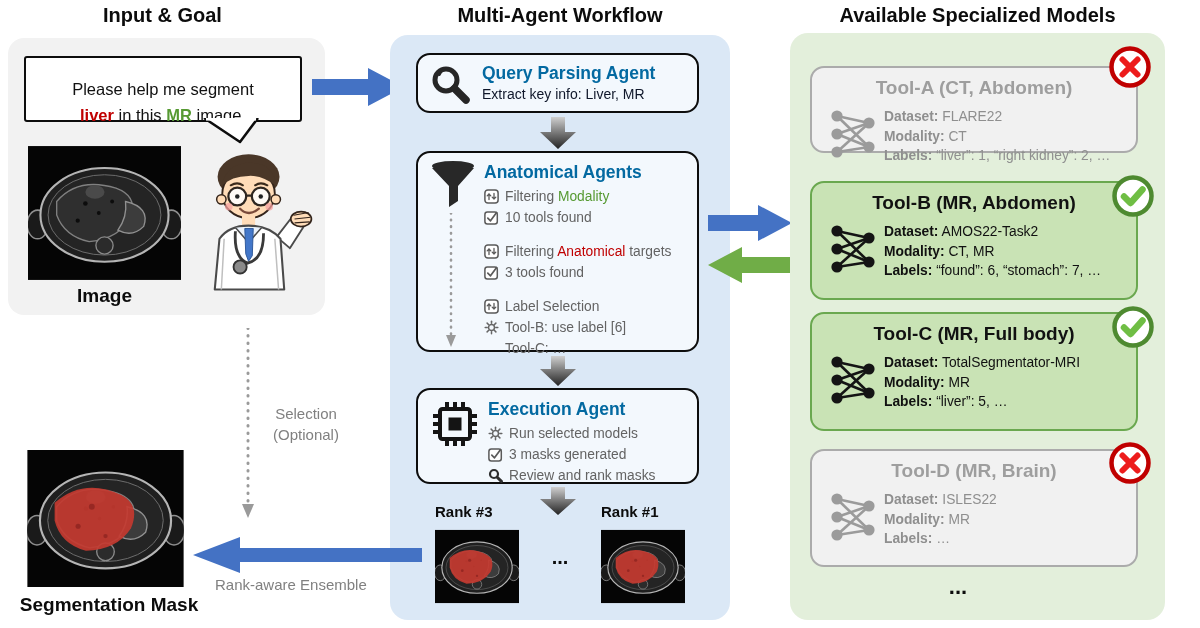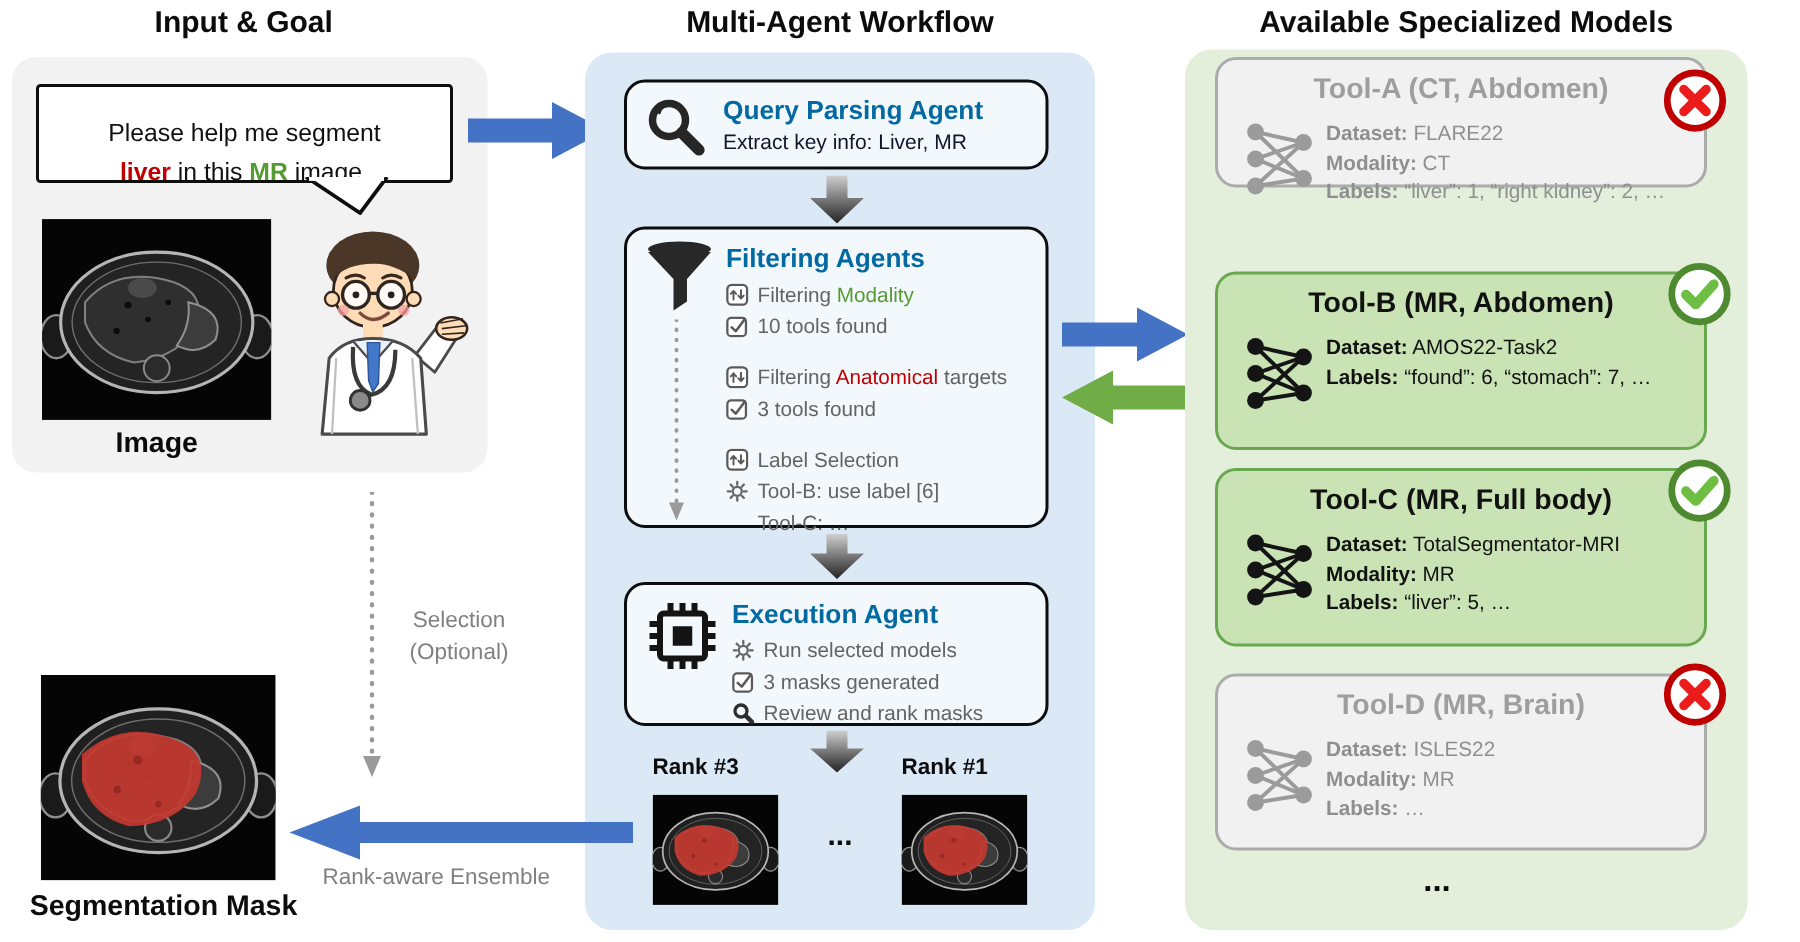--- a/index.html
+++ b/index.html
@@ -197,21 +197,21 @@
 
   <div class="box" style="top:151px;height:201px;">
     <svg class="abs" style="left:12px;top:7px;" width="46" height="48" viewBox="0 0 46 48">
       <ellipse cx="23" cy="6" rx="21" ry="5" fill="#282828"></ellipse>
       <polygon points="2,8 44,8 28,26 28,41 19,47 19,26" fill="#282828"></polygon>
     </svg>
     <svg class="abs" style="left:27px;top:60px;" width="12" height="136">
       <line x1="6" y1="0" x2="6" y2="122" stroke="#9a9a9a" stroke-width="2.6" stroke-dasharray="0.5 6.2" stroke-linecap="round"></line>
       <polygon points="1,122 11,122 6,134" fill="#9a9a9a"></polygon>
     </svg>
-    <div class="abs box-title" style="left:66px;top:9px;">Filtering Agents</div>
+    <div class="abs box-title" style="left:66px;top:9px;">Anatomical Agents</div>
     <div class="abs rows" style="left:66px;top:33px;">
       <div class="row">
         <svg class="ic" width="15" height="15">
             <use href="#sym-repeat"></use>
           </svg>
         <span><span>Filtering </span><span class="green-text">Modality</span></span>
       </div>
       <div class="row">
         <svg class="ic" width="15" height="15">
             <use href="#sym-checkbox"></use>
@@ -313,21 +313,21 @@
 
   <svg class="abs" style="left:708px;top:204px;" width="86" height="38">
     <polygon points="0,11 50,11 50,1 84,19 50,37 50,27 0,27" fill="#4472C4"></polygon>
   </svg>
   <svg class="abs" style="left:706px;top:246px;" width="86" height="38">
     <polygon points="86,11 36,11 36,1 2,19 36,37 36,27 86,27" fill="#70AD47"></polygon>
   </svg>
 
   <div class="panel panel-right"></div>
 
-  <div class="card gray" style="top:38px;height:87px;">
+  <div class="card gray" style="top:66px;height:87px;">
     <div class="card-title">Tool-A (CT, Abdomen)</div>
     <svg class="net" width="52" height="56" style="color:#9b9b9b;">
         <use href="#sym-net"></use>
       </svg>
     <div class="card-fields">
       <div><span class="fl">Dataset:</span> <span>FLARE22</span></div>
       <div><span class="fl">Modality:</span> <span>CT</span></div>
       <div><span class="fl">Labels:</span> <span>“liver”: 1, “right kidney”: 2, …</span></div>
     </div>
   </div>
@@ -335,20 +335,21 @@
       <use href="#sym-x"></use>
     </svg>
 
   <div class="card green" style="top:181px;height:119px;">
     <div class="card-title">Tool-B (MR, Abdomen)</div>
     <svg class="net" width="52" height="56" style="color:#141414;">
         <use href="#sym-net"></use>
       </svg>
     <div class="card-fields">
       <div><span class="fl">Dataset:</span> <span>AMOS22-Task2</span></div>
+      <div><span class="fl">Modality:</span> <span>CT, MR</span></div>
       <div><span class="fl">Labels:</span> <span>“found”: 6, “stomach”: 7, …</span></div>
     </div>
   </div>
   <svg class="abs" style="left:1111px;top:174px;" width="44" height="44">
       <use href="#sym-check"></use>
     </svg>
 
   <div class="card green" style="top:312px;height:119px;">
     <div class="card-title">Tool-C (MR, Full body)</div>
     <svg class="net" width="52" height="56" style="color:#141414;">

